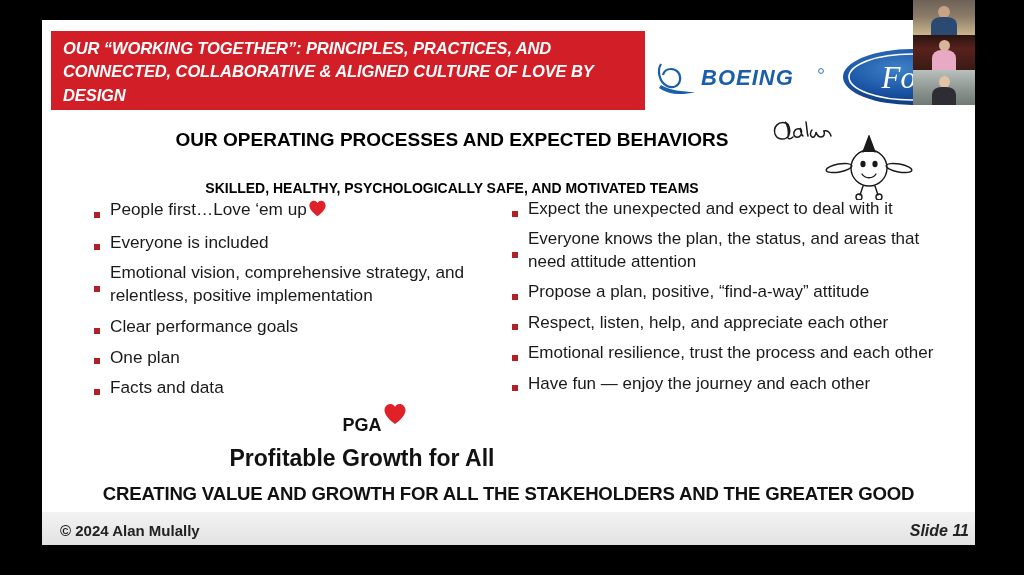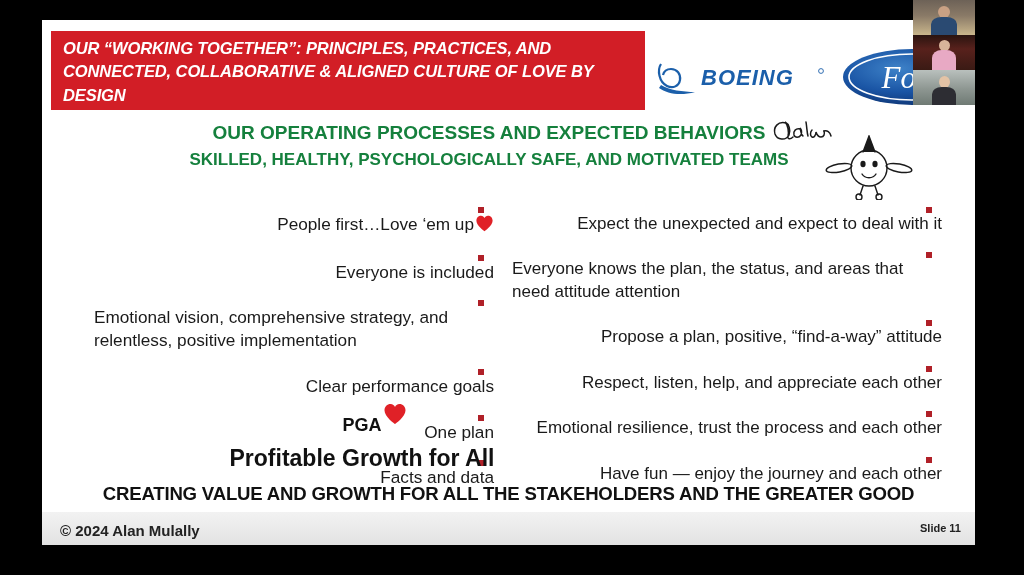--- a/index.html
+++ b/index.html
@@ -78,44 +78,42 @@
     left: 775px;
     top: 115px;
     width: 105px;
     height: 65px;
   }
 
   
   #subtitle {
     position: absolute;
     left: 0;
-    top: 99px;
+    top: 106px;
     width: 820px;
     text-align: center;
-    color: #15803d;
+    color: #000000;
     font-weight: bold;
     font-size: 19px;
     line-height: 1.48;
-    padding-left: 37px;
-  }
-  #subtitle .l2 { font-size: 17px; }
+  }
+  #subtitle .l2 { font-size: 14px; margin-top: 24px; }
 
   
   .col {
     position: absolute;
     top: 178px;
   }
   #col-left  { left: 52px;  width: 400px; }
   #col-right { left: 470px; width: 430px; }
 
   .bullet-row {
     display: flex;
-    align-items: flex-end;
+    align-items: center;
     margin-bottom: 8px;
-    flex-direction: column;
   }
   .bullet-mark {
     flex: 0 0 auto;
     width: 6px;
     height: 6px;
     background: #B02028;
     margin: 9px 10px 0 0;
   }
   .bullet-text {
     font-size: 17.2px;
@@ -192,25 +190,26 @@
   #footer-left {
     position: absolute;
     left: 18px;
     top: 10px;
     font-size: 15px;
     font-weight: bold;
     color: #222;
   }
   #footer-right {
     position: absolute;
-    right: 14px;
+    right: 6px;
     top: 10px;
-    font-size: 11px;
+    font-size: 16px;
     font-weight: bold;
     color: #222;
+    font-style: italic;
   }
 
   
   #video-strip {
     position: absolute;
     left: 913px;
     top: 0;
     width: 62px;
     height: 105px;
   }

